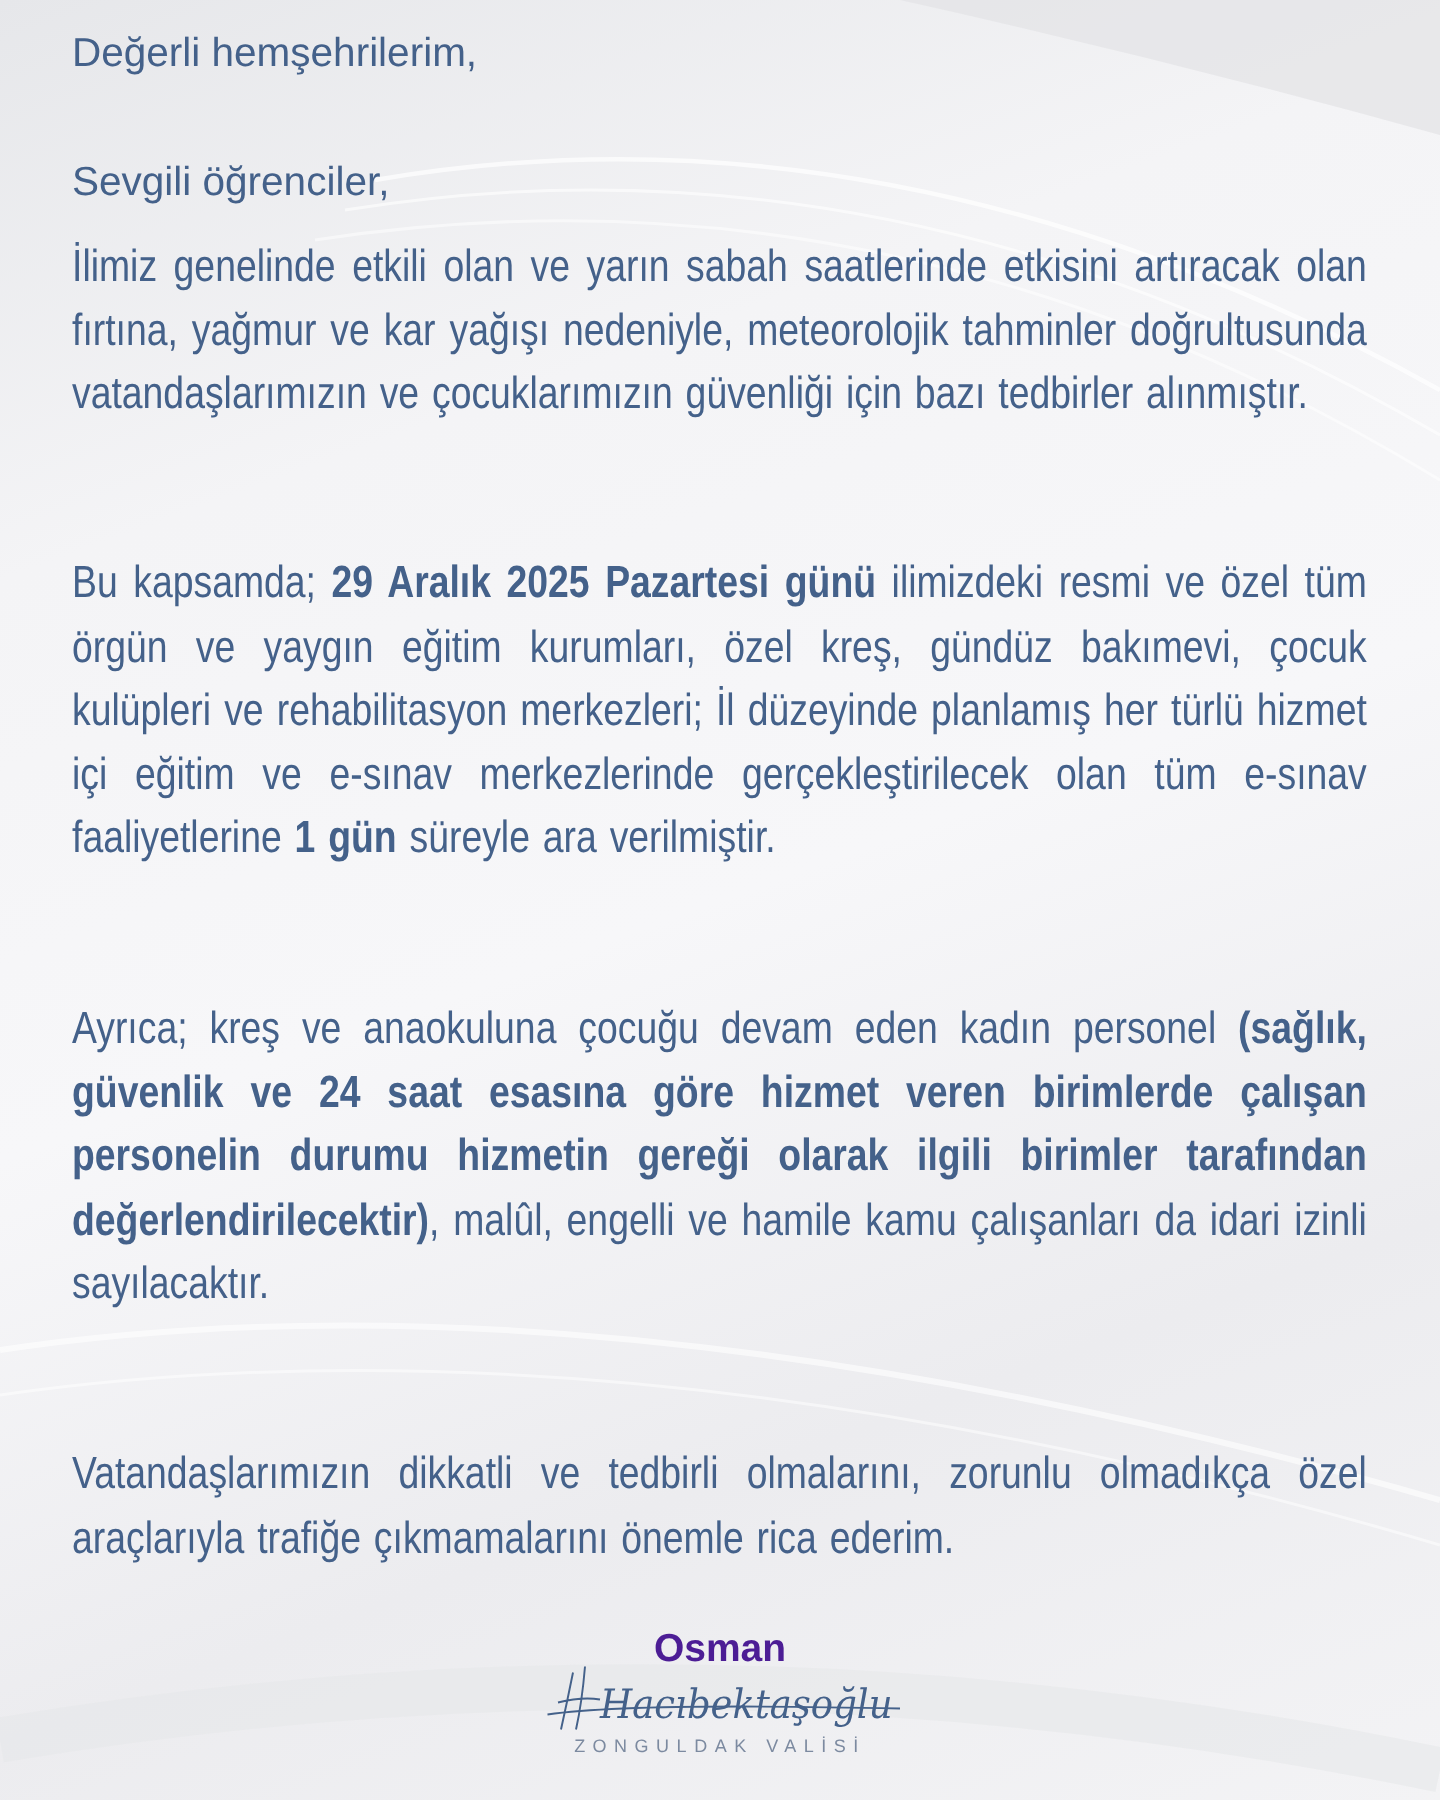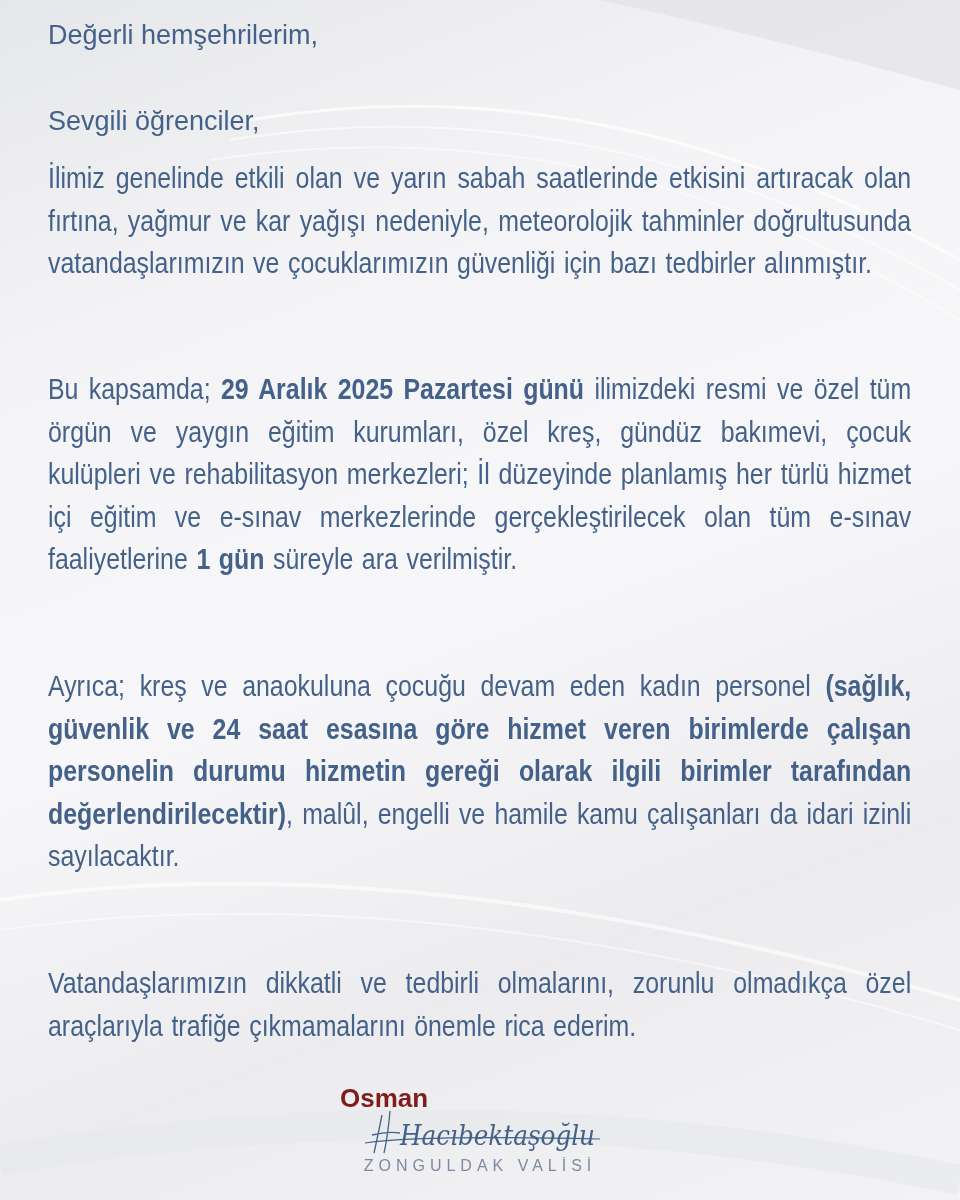--- a/index.html
+++ b/index.html
@@ -16,29 +16,29 @@
   .para {
     position: absolute; left: 48px; width: 1040px;
     transform: scaleX(0.83); transform-origin: left top;
     font-size: 30px; line-height: 42.5px;
     text-align: justify; text-align-last: left;
     word-spacing: 2px;
   }
   .para b { font-weight: bold; }
   .sig { position: absolute; left: 340px; top: 1083px; width: 280px; height: 100px; }
   .sig-first {
-    position: absolute; left: 0; right: 0; top: 0; 
-    font-size: 26px; font-weight: bold; color: #7f1d1d;
+    position: absolute; left: 0; right: 0; top: 0; text-align: center;
+    font-size: 26px; font-weight: bold; color: #4c1d95;
   }
   .sig-script {
     position: absolute; left: 20px; top: 22px; width: 245px; height: 55px;
   }
   .sig-title {
     position: absolute; left: 0; right: 0; top: 74px; text-align: center;
-    font-size: 16px; letter-spacing: 5px; color: #7c8aa0;
+    font-size: 12px; letter-spacing: 5px; color: #7c8aa0;
   }
 </style>
 </head>
 <body>
 
 <svg class="bg-swoosh" width="960" height="1200" viewBox="0 0 960 1200">
   <path d="M600 0 Q 780 40 960 90 L960 0 Z" fill="#e2e3e6" opacity="0.7"></path>
   <path d="M250 120 Q 600 60 960 260" stroke="#ffffff" stroke-width="3" fill="none" opacity="0.7"></path>
   <path d="M230 140 Q 600 80 960 290" stroke="#ffffff" stroke-width="2" fill="none" opacity="0.6"></path>
   <path d="M210 160 Q 600 100 960 320" stroke="#ffffff" stroke-width="2" fill="none" opacity="0.5"></path>

